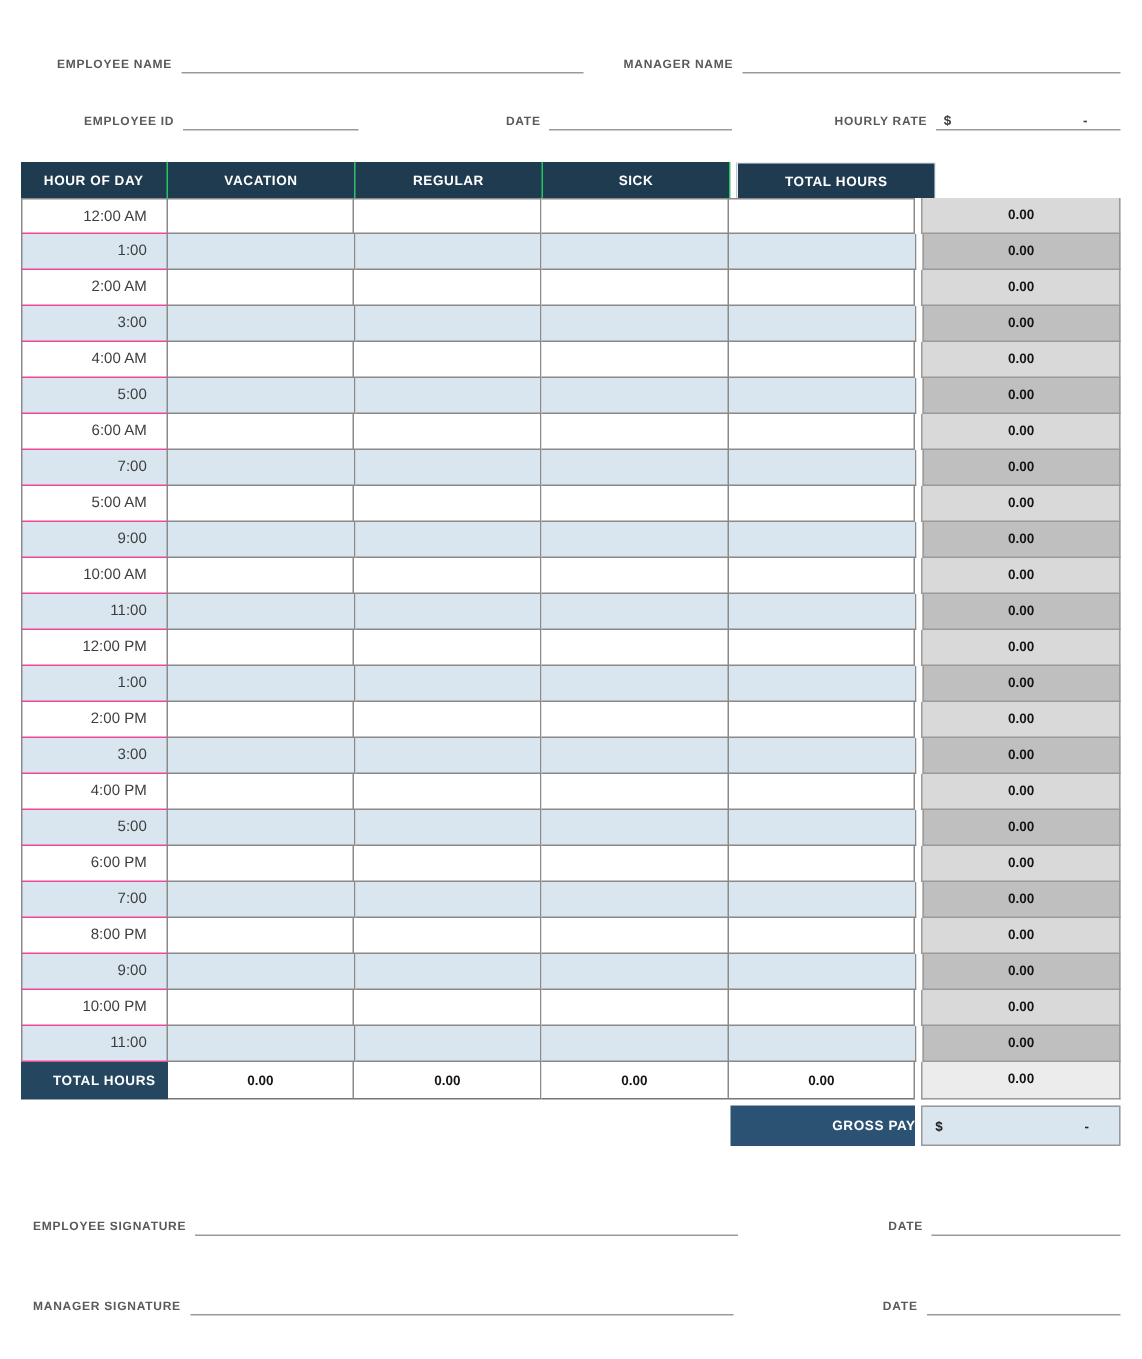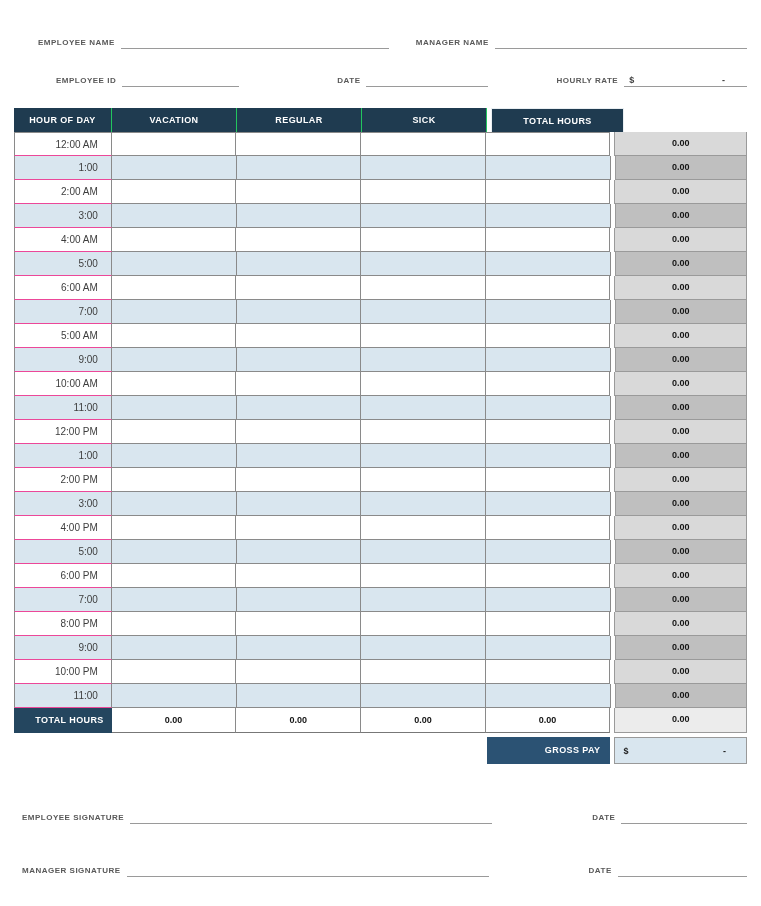--- a/index.html
+++ b/index.html
@@ -48,21 +48,21 @@
                       text-align:right;line-height:25px;padding-right:8px;box-sizing:border-box;}
   .totals .val{width:125px;background:#fff;border-right:1px solid #8a8a8a;border-bottom:1px solid #777;
                font-size:9px;font-weight:bold;text-align:center;line-height:24px;color:#141414;box-sizing:border-box;}
   .totals .val:first-of-type{border-left:none;}
   .totals .tot{width:133px;background:#ececec;border:1px solid #9a9a9a;border-top:none;font-size:9px;
                font-weight:bold;text-align:center;line-height:23px;color:#141414;box-sizing:border-box;}
 
   
   .gross{display:flex;margin-top:4px;margin-left:473px;}
   .gross-label{width:124px;height:27px;background:#2b5273;color:#fff;font-weight:bold;font-size:9px;
-               letter-spacing:0.4px;text-align:right;line-height:27px;padding-right:10px;box-sizing:border-box;}
+               letter-spacing:0.4px;text-align:right;line-height:27px;padding-right:0;box-sizing:border-box;}
   .gross-gap{width:4px;}
   .gross-value{width:133px;height:27px;background:#d9e6ef;border:1px solid #999;box-sizing:border-box;
                display:flex;justify-content:space-between;align-items:center;font-size:9px;font-weight:bold;
                color:#222;padding:0 20px 0 8px;}
 
   
   .sig{display:flex;align-items:flex-end;}
   .sig1{margin-top:46px;}
   .sig2{margin-top:39px;}
   .ml8{margin-left:8px;} .ml100{margin-left:100px;}

